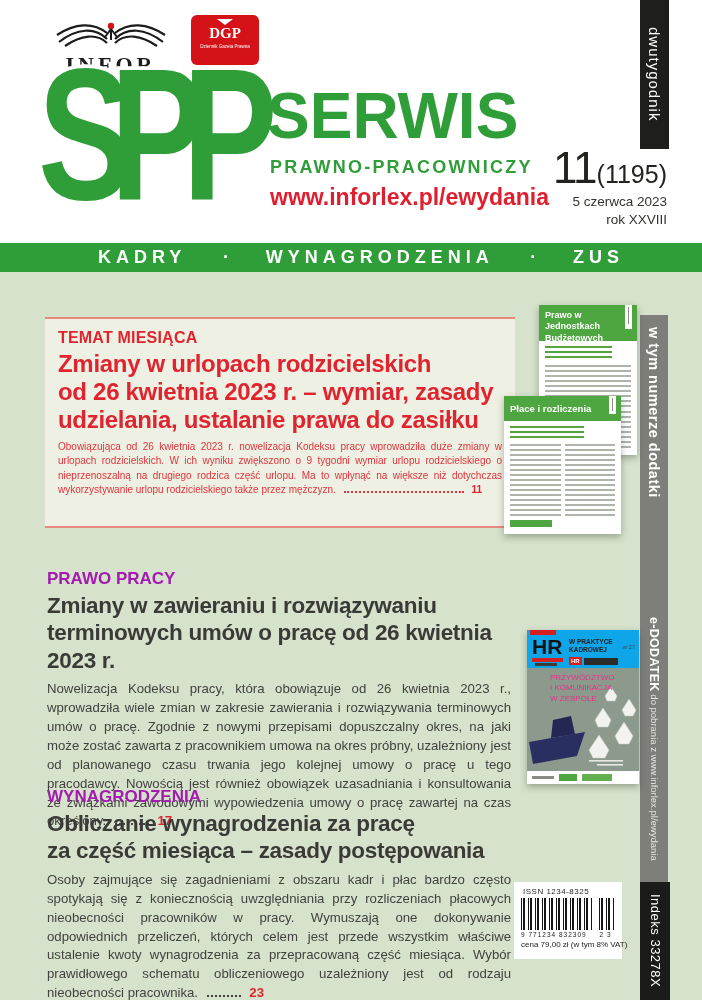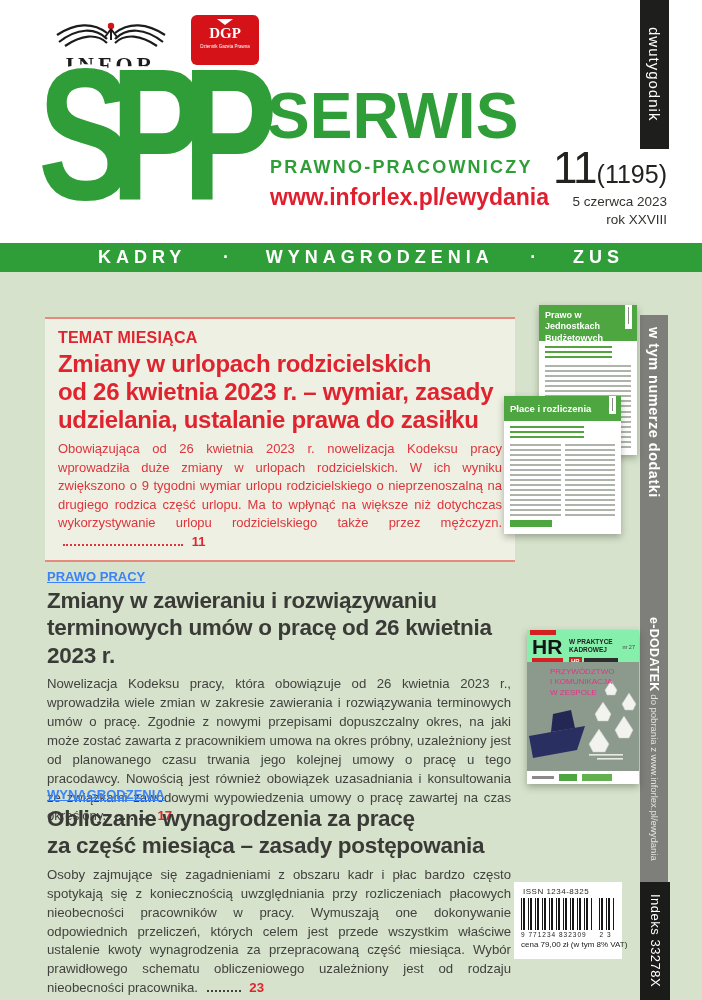--- a/index.html
+++ b/index.html
@@ -38,32 +38,32 @@
   .navbar { position:absolute; left:0; top:243px; width:702px; height:29px; background:#2f9e38; color:#fff; display:flex; align-items:center; justify-content:space-between; font-weight:bold; font-size:18px; letter-spacing:5px; padding:0 78px 0 98px; }
   .navbar .dot { font-size:18px; letter-spacing:0; }
 
   
   .page-bg { position:absolute; left:0; top:272px; width:702px; height:728px; background:#d6e2cb; }
 
   
   .temat-box { position:absolute; left:45px; top:317px; width:470px; min-height:211px; background:#edf0e2; border-top:2px solid #e8897d; border-bottom:2px solid #e8897d; padding:10px 13px 9px 13px; }
   .sec-label-red { color:#e0242f; font-weight:bold; font-size:16px; letter-spacing:0.2px; margin-bottom:3px; }
   .temat-head { color:#e0242f; font-weight:bold; font-size:24px; line-height:1.17; letter-spacing:-0.3px; white-space:pre-line; margin-bottom:6px; }
-  .temat-body { color:#e0343c; font-size:13px; line-height:1.42; text-align:justify; }
+  .temat-body { color:#e0343c; font-size:10px; line-height:1.42; text-align:justify; }
   .leader { display:inline-block; border-bottom:2px dotted currentColor; height:0.85em; vertical-align:baseline; margin:0 5px; }
   .leader-long { width:120px; }
   .leader-short { width:34px; }
   .pg { font-weight:bold; }
   .temat-body .pg { color:#e0242f; }
 
   
   .section { position:absolute; left:47px; width:464px; }
   .sec-prawo { top:569px; }
   .sec-wyn { top:787px; }
-  .section .label { color:#3b82f6; font-weight:bold; font-size:13px; margin-bottom:3px;text-decoration:underline; }
+  .section .label { color:#a21caf; font-weight:bold; font-size:17px; margin-bottom:3px; }
   .section .head { color:#3a3a37; font-weight:bold; font-size:22.5px; line-height:1.22; letter-spacing:-0.3px; white-space:pre-line; margin-bottom:6px; }
   .section .body { color:#42423f; font-size:13.2px; line-height:1.43; text-align:justify; }
   .section .pg { color:#e0242f; }
 
   
   .gray-bar { position:absolute; left:640px; top:315px; width:28px; height:567px; background:#7e7e7a; }
   .v-label { position:absolute; left:50%; transform:translateX(-50%); writing-mode:vertical-rl; color:#fff; white-space:nowrap; }
   .v1 { top:12px; font-size:14.5px; font-weight:600; letter-spacing:0.5px; }
   .v2 { top:302px; font-size:9.5px; color:#e4e4e0; }
   .v2 b { font-size:12.5px; color:#fff; letter-spacing:0.3px; }
@@ -83,21 +83,21 @@
   .thumb-body { padding:5px 6px; }
   .twocol { display:flex; gap:4px; }
   .twocol > div { flex:1; }
   .thumb2 { left:504px; top:396px; width:117px; height:138px; z-index:2; }
   .thumb2 .thumb-header { height:25px; font-size:9.5px; padding:7px 18px 0 6px; }
   .thumb2 .thumb-tab { height:18px; }
   .green-chip { background:#4da63f; }
 
   
   .thumb3 { left:527px; top:630px; width:112px; height:154px; z-index:1; display:flex; flex-direction:column; }
-  .hr-top { position:relative; height:32px; background:#86efac; flex:none; }
+  .hr-top { position:relative; height:38px; background:#0ea5e9; flex:none; }
   .hr-corner { position:absolute; left:3px; top:0; width:26px; height:5px; background:#d42020; }
   .hr-brand { position:absolute; left:5px; top:6px; font-size:21px; font-weight:800; color:#141414; line-height:1; }
   .hr-redline { position:absolute; left:5px; top:28px; width:31px; height:4px; background:#d42020; }
   .hr-eagle { position:absolute; left:8px; top:33px; width:22px; height:3px; background:#3c3c3a; }
   .hr-series { position:absolute; left:42px; top:8px; width:52px; font-size:6.5px; font-weight:bold; color:#222; line-height:1.3; }
   .hr-nr { position:absolute; right:4px; top:14px; font-size:5.5px; color:#444; }
   .hr-badges { position:absolute; left:42px; top:27px; display:flex; gap:2px; align-items:center; }
   .hr-badge-red { background:#d42020; color:#fff; font-size:6px; font-weight:bold; padding:1px 2px; }
   .hr-badge-dark { width:34px; height:7px; background:#2c2c2a; }
   .hr-photo { position:relative; flex:1; background:#8b9a8d; overflow:hidden; }

